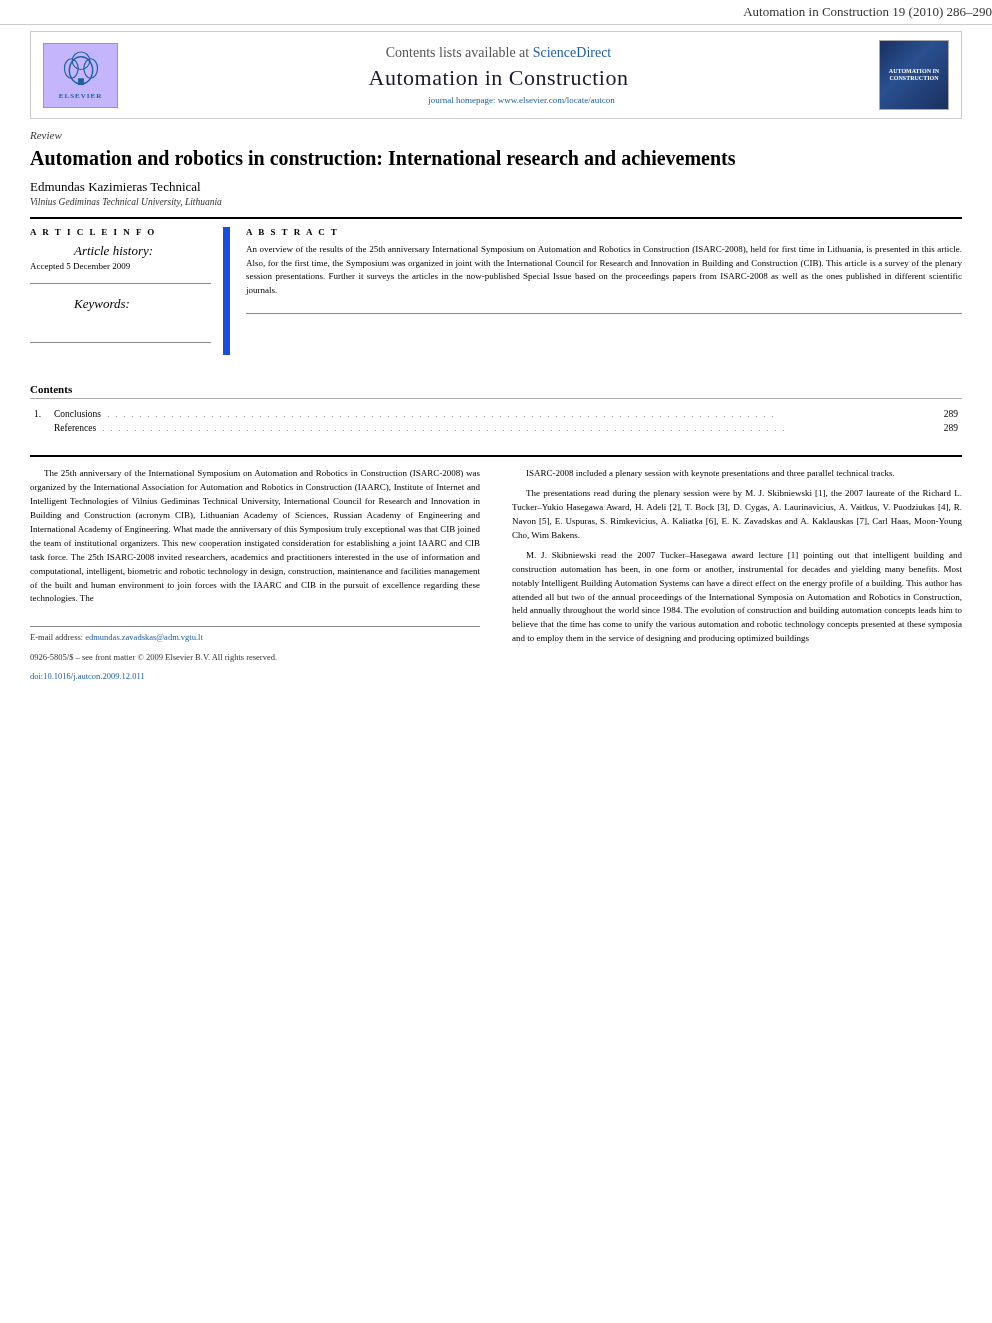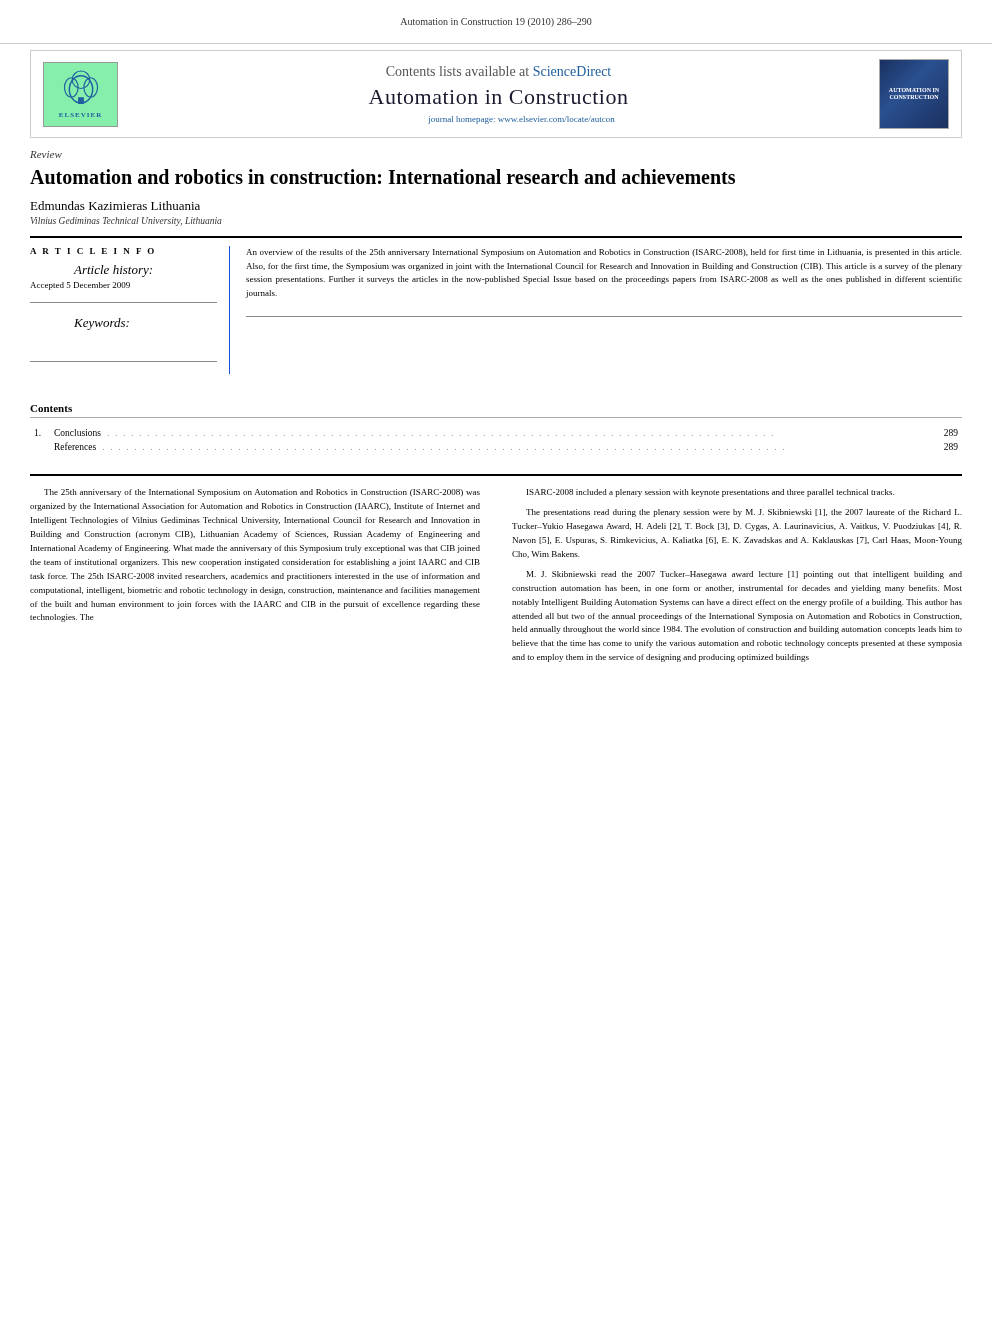--- a/index.html
+++ b/index.html
@@ -5,24 +5,24 @@
     * { margin: 0; padding: 0; box-sizing: border-box; }
     body {
       background: #fff;
       font-family: 'Times New Roman', Times, serif;
       font-size: 10px;
       color: #000;
       width: 992px;
     }
 
     .page-top-bar {
-      text-align: center;
-      font-size: 10px;
+      text-align: right;
+      font-size: 13px;
       color: #333;
-      padding: 16px 0;
+      padding: 4px 0;
       border-bottom: 1px solid #ccc;
     }
 
     .journal-header {
       display: flex;
       align-items: center;
       justify-content: space-between;
       border: 1px solid #ccc;
       margin: 6px 30px;
       padding: 8px 12px;
@@ -126,21 +126,21 @@
       display: flex;
       gap: 16px;
       margin-top: 10px;
       border-top: 2px solid #000;
       padding-top: 8px;
     }
 
     .article-info-col {
       width: 200px;
       flex-shrink: 0;
-      border-right: 1px solid #1d4ed8;
+      border-right: 7px solid #1d4ed8;
       padding-right: 12px;
     }
 
     .abstract-col {
       flex: 1;
     }
 
     .info-section-title {
       font-size: 9px;
       letter-spacing: 2px;
@@ -274,21 +274,21 @@
 
     .elsevier-logo {
       width: 75px;
       height: 65px;
       border: 1px solid #999;
       display: flex;
       flex-direction: column;
       align-items: center;
       justify-content: space-around;
       padding: 4px;
-      background: #86efac;
+      background: #c4b5fd;
     }
 
     .elsevier-tree {
       width: 40px;
       height: 35px;
     }
 
     .elsevier-text {
       font-size: 7px;
       font-weight: bold;
@@ -344,35 +344,36 @@
 
   <div class="journal-header-thumb">
     <div class="thumb-title">AUTOMATION IN CONSTRUCTION</div>
   </div>
 </div>
 
 <div class="article-content">
 
   <div class="article-type">Review</div>
   <div class="article-title">Automation and robotics in construction: International research and achievements</div>
-  <div class="article-author">Edmundas Kazimieras Lithuania</div>
+  <div class="article-author">Edmundas Kazimieras Technical</div>
   <div class="article-affiliation">Vilnius Gediminas Technical University, Lithuania</div>
 
   <div class="article-columns">
 
     <div class="article-info-col">
       <div class="info-section-title">A R T I C L E   I N F O</div>
       <div class="info-label">Article history:</div>
       <div class="info-value">Accepted 5 December 2009</div>
       <hr class="divider">
       <div class="info-label">Keywords:</div>
       <hr class="divider" style="margin-top:30px;">
     </div>
 
     <div class="abstract-col">
+      <div class="abstract-title">A B S T R A C T</div>
       <div class="abstract-text">An overview of the results of the 25th anniversary International Symposium on Automation and Robotics in Construction (ISARC-2008), held for first time in Lithuania, is presented in this article. Also, for the first time, the Symposium was organized in joint with the International Council for Research and Innovation in Building and Construction (CIB). This article is a survey of the plenary session presentations. Further it surveys the articles in the now-published Special Issue based on the proceedings papers from ISARC-2008 as well as the ones published in different scientific journals.</div>
       <hr class="divider" style="margin-top:16px;">
     </div>
 
   </div>
 
   <div class="contents-section">
     <div class="contents-title">Contents</div>
     <table class="contents-table">
       <tbody>
@@ -397,20 +398,30 @@
         <td class="contents-page">289</td>
       </tr>
     </tbody>
       </table>
   </div>
 
   <div class="body-columns">
     <div class="body-col">
       <p>The 25th anniversary of the International Symposium on Automation and Robotics in Construction (ISARC-2008) was organized by the International Association for Automation and Robotics in Construction (IAARC), Institute of Internet and Intelligent Technologies of Vilnius Gediminas Technical University, International Council for Research and Innovation in Building and Construction (acronym CIB), Lithuanian Academy of Sciences, Russian Academy of Engineering and International Academy of Engineering. What made the anniversary of this Symposium truly exceptional was that CIB joined the team of institutional organizers. This new cooperation instigated consideration for establishing a joint IAARC and CIB task force. The 25th ISARC-2008 invited researchers, academics and practitioners interested in the use of information and computational, intelligent, biometric and robotic technology in design, construction, maintenance and facilities management of the built and human environment to join forces with the IAARC and CIB in the pursuit of excellence regarding these technologies. The</p>
 
+      <div class="footnote-area">
+        <div class="footnote-email">
+          <span>E-mail address:</span>
+          <a href="#" class="email-link">edmundas.zavadskas@adm.vgtu.lt</a>
+        </div>
+        <div class="bottom-ref">0926-5805/$ – see front matter © 2009 Elsevier B.V. All rights reserved.</div>
+        <div class="bottom-ref">
+          <a href="#" class="doi-link">doi:10.1016/j.autcon.2009.12.011</a>
+        </div>
+      </div>
     </div>
 
     <div class="body-col">
       <p>ISARC-2008 included a plenary session with keynote presentations and three parallel technical tracks.</p>
       <p>The presentations read during the plenary session were by M. J. Skibniewski [1], the 2007 laureate of the Richard L. Tucker–Yukio Hasegawa Award, H. Adeli [2], T. Bock [3], D. Cygas, A. Laurinavicius, A. Vaitkus, V. Puodziukas [4], R. Navon [5], E. Uspuras, S. Rimkevicius, A. Kaliatka [6], E. K. Zavadskas and A. Kaklauskas [7], Carl Haas, Moon-Young Cho, Wim Bakens.</p>
       <p>M. J. Skibniewski read the 2007 Tucker–Hasegawa award lecture [1] pointing out that intelligent building and construction automation has been, in one form or another, instrumental for decades and yielding many benefits. Most notably Intelligent Building Automation Systems can have a direct effect on the energy profile of a building. This author has attended all but two of the annual proceedings of the International Symposia on Automation and Robotics in Construction, held annually throughout the world since 1984. The evolution of construction and building automation concepts leads him to believe that the time has come to unify the various automation and robotic technology concepts presented at these symposia and to employ them in the service of designing and producing optimized buildings</p>
     </div>
   </div>
 
 </div>

